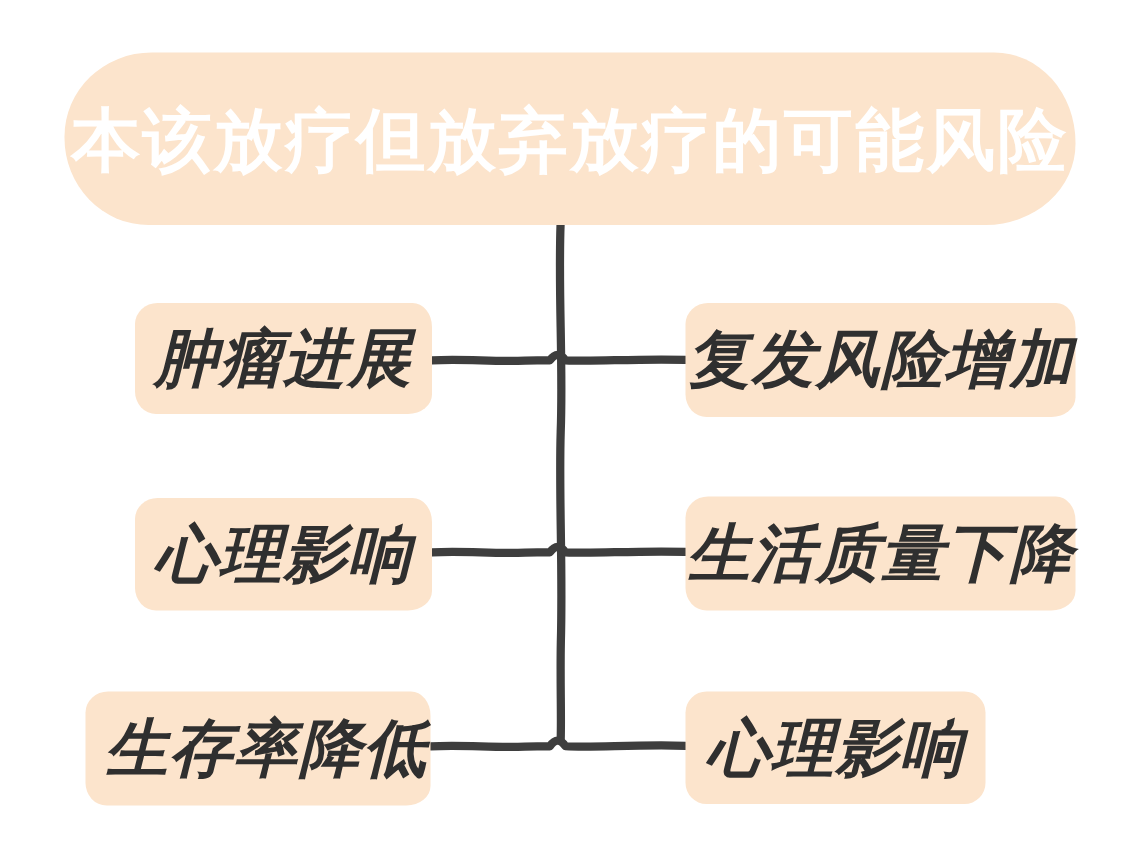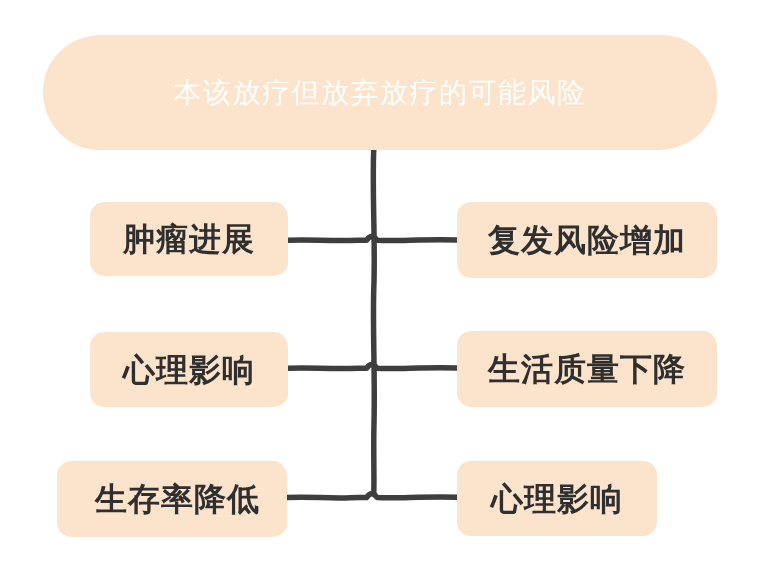--- a/index.html
+++ b/index.html
@@ -37,40 +37,41 @@
   .root {
     position: absolute;
     left: 43px; top: 35px;
     width: 674px; height: 115px;
     background: var(--node-fill);
     border-radius: 58px 54px 60px 56px / 56px 60px 54px 58px;
     display: flex;
     align-items: center;
     justify-content: center;
     color: var(--title-text);
-    font-size: 28px;
-    font-weight: 400;
+    font-size: 46px;
+    font-weight: 700;
     letter-spacing: 1.5px;
     line-height: 1;
     white-space: nowrap;
   }
 
   .node {
     position: absolute;
     background: var(--node-fill);
     border-radius: 15px 13px 16px 14px / 14px 16px 13px 15px;
     display: flex;
     align-items: center;
     justify-content: center;
     color: var(--node-text);
-    font-size: 32px;
+    font-size: 42px;
     font-weight: 700;
     letter-spacing: 1px;
     line-height: 1;
     white-space: nowrap;
+    font-style: italic;
   }
   .node.l1 { left: 90px;  top: 202px; width: 198px; height: 74px; }
   .node.l2 { left: 90px;  top: 332px; width: 198px; height: 75px; }
   .node.l3 { left: 57px;  top: 461px; width: 230px; height: 76px; padding-left: 11px; }
   .node.r1 { left: 457px; top: 202px; width: 260px; height: 76px; text-align: right; }
   .node.r2 { left: 457px; top: 331px; width: 260px; height: 76px; }
   .node.r3 { left: 457px; top: 461px; width: 200px; height: 75px; border-radius: 14px; }
 </style>
 </head>
 <body>

